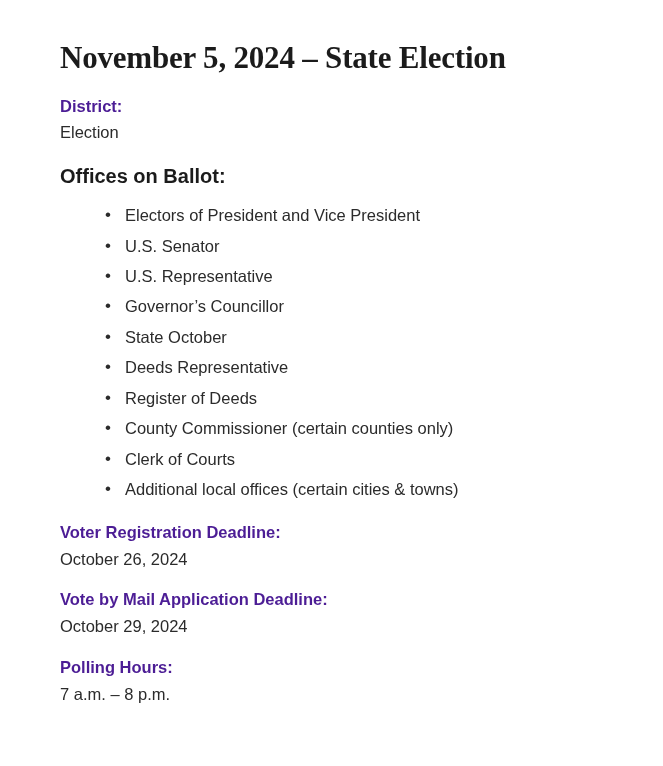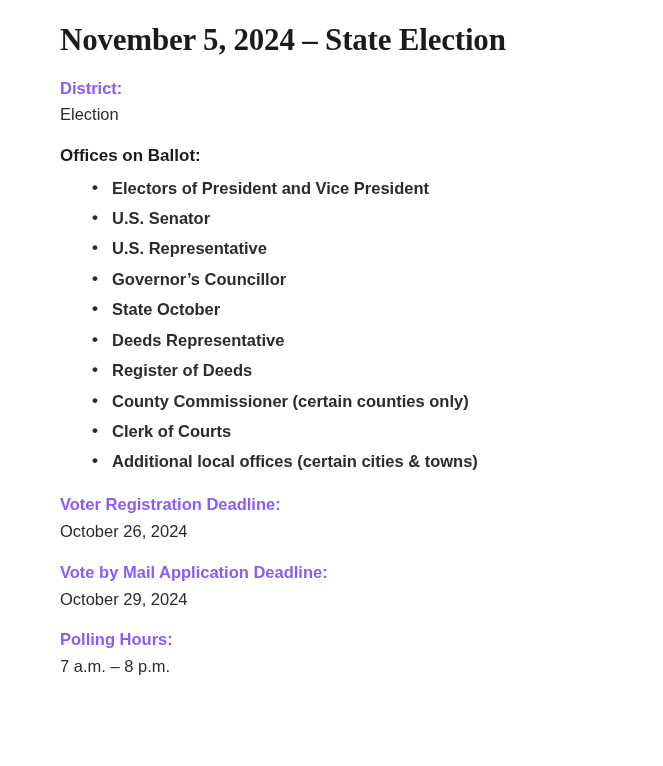--- a/index.html
+++ b/index.html
@@ -8,63 +8,62 @@
     background: #ffffff;
   }
   body {
     width: 663px;
     height: 766px;
     font-family: "Liberation Sans", sans-serif;
     color: #212529;
     overflow: hidden;
   }
   .page {
-    padding: 22px 40px 0 60px;
+    padding: 40px 40px 0 60px;
     box-sizing: border-box;
   }
   .title {
     font-family: "Liberation Serif", serif;
     font-weight: bold;
     font-size: 31px;
     line-height: 1.15;
     color: #1b1b1b;
     margin: 0 0 18px 0;
     letter-spacing: -0.2px;
   }
   .field {
     margin-bottom: 16px;
   }
   .field-label {
     font-weight: bold;
     font-size: 16.5px;
-    color: #8b5cf6;
+    color: #4c1d95;
     line-height: 1.5;
     margin: 0;
   }
   .field-value {
     font-size: 16.5px;
     color: #2b2b2b;
     line-height: 1.5;
     margin: 2px 0 0 0;
   }
   .offices-block {
     margin-bottom: 18px;
   }
   .offices-label {
     font-weight: bold;
-    font-size: 17px;
+    font-size: 20px;
     color: #1b1b1b;
     line-height: 1.5;
     margin: 12px 0 8px 0;
   }
   ul.offices {
-    margin: 0;
+    margin: 13px;
     padding-left: 52px;
     list-style: none;
-    font-weight: bold;
   }
   ul.offices li {
     font-size: 16.5px;
     color: #2b2b2b;
     line-height: 1.45;
     margin-bottom: 6.5px;
     position: relative;
   }
   ul.offices li:before {
     content: "\2022";

